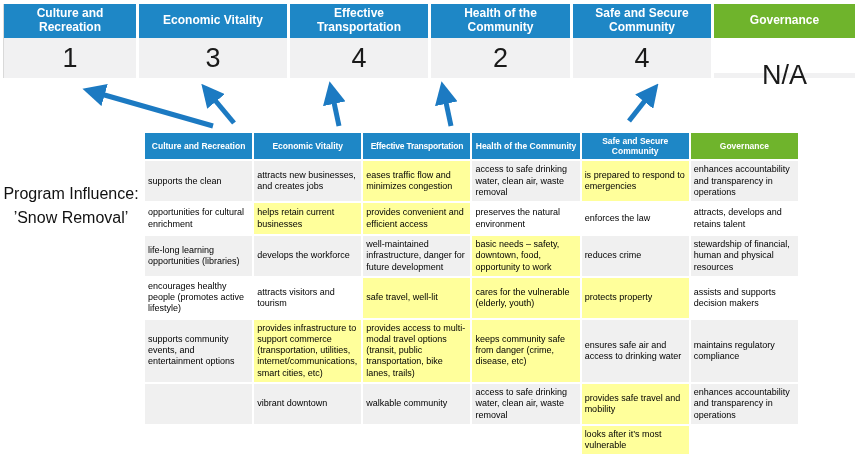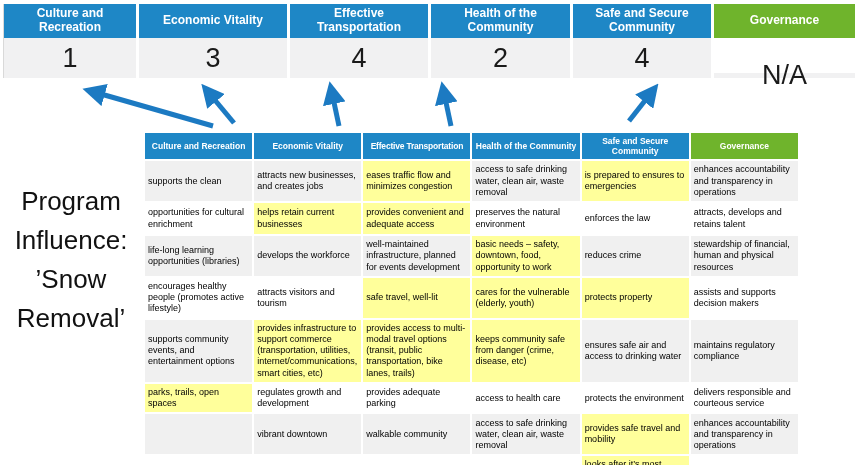--- a/index.html
+++ b/index.html
@@ -25,21 +25,21 @@
   .sb-h.green{background:var(--green);}
   .sb-s{
     display:flex;align-items:center;justify-content:center;
     background:var(--scoregray);color:#1a1a1a;font-size:27px;
   }
   
   .arrows{position:absolute;top:80px;left:0;color:var(--arrow);}
   
   .program-label{
     position:absolute;top:182px;left:0;width:142px;
-    text-align:center;font-size:26px;line-height:1.5;color:#111;
+    text-align:center;font-size:16px;line-height:1.5;color:#111;
   }
   
   table.matrix{
     position:absolute;top:131px;left:143px;width:657px;
     border-collapse:collapse;table-layout:fixed;
     font-size:9px;line-height:1.25;color:#000;
   }
   table.matrix th{
     color:#fff;font-weight:bold;font-size:8.5px;line-height:1.2;
     text-align:center;vertical-align:middle;
@@ -106,62 +106,54 @@
           <th class="blue"><span>Safe and Secure Community</span></th>
           <th class="green"><span>Governance</span></th>
         </tr>
       </thead>
     <tbody>
         <tr class="stripe r0">
           <td>supports the clean</td>
           <td>attracts new businesses, and creates jobs</td>
           <td class="hl">eases traffic flow and minimizes congestion</td>
           <td>access to safe drinking water, clean air, waste removal</td>
-          <td class="hl">is prepared to ensures to emergencies</td>
+          <td class="hl">is prepared to respond to emergencies</td>
           <td>enhances accountability and transparency in operations</td>
         </tr>
         <tr class="plain r1">
           <td>opportunities for cultural enrichment</td>
           <td class="hl">helps retain current businesses</td>
-          <td class="hl">provides convenient and adequate access</td>
+          <td class="hl">provides convenient and efficient access</td>
           <td>preserves the natural environment</td>
           <td>enforces the law</td>
           <td>attracts, develops and retains talent</td>
         </tr>
         <tr class="stripe r2">
           <td>life-long learning opportunities (libraries)</td>
           <td>develops the workforce</td>
-          <td>well-maintained infrastructure, planned for events development</td>
+          <td>well-maintained infrastructure, danger for future development</td>
           <td class="hl">basic needs – safety, downtown, food, opportunity to work</td>
           <td>reduces crime</td>
           <td>stewardship of financial, human and physical resources</td>
         </tr>
         <tr class="plain r3">
           <td>encourages healthy people (promotes active lifestyle)</td>
           <td>attracts visitors and tourism</td>
           <td class="hl">safe travel, well-lit</td>
           <td class="hl">cares for the vulnerable (elderly, youth)</td>
           <td class="hl">protects property</td>
           <td>assists and supports decision makers</td>
         </tr>
         <tr class="stripe r4">
           <td>supports community events, and entertainment options</td>
           <td class="hl">provides infrastructure to support commerce (transportation, utilities, internet/communications, smart cities, etc)</td>
           <td class="hl">provides access to multi-modal travel options (transit, public transportation, bike lanes, trails)</td>
           <td class="hl">keeps community safe from danger (crime, disease, etc)</td>
           <td>ensures safe air and access to drinking water</td>
           <td>maintains regulatory compliance</td>
-        </tr>
-        <tr class="plain r5">
-          <td class="hl">parks, trails, open spaces</td>
-          <td>regulates growth and development</td>
-          <td>provides adequate parking</td>
-          <td>access to health care</td>
-          <td>protects the environment</td>
-          <td>delivers responsible and courteous service</td>
         </tr>
         <tr class="stripe r6">
           <td></td>
           <td>vibrant downtown</td>
           <td>walkable community</td>
           <td>access to safe drinking water, clean air, waste removal</td>
           <td class="hl">provides safe travel and mobility</td>
           <td>enhances accountability and transparency in operations</td>
         </tr>
         <tr class="plain r7">

